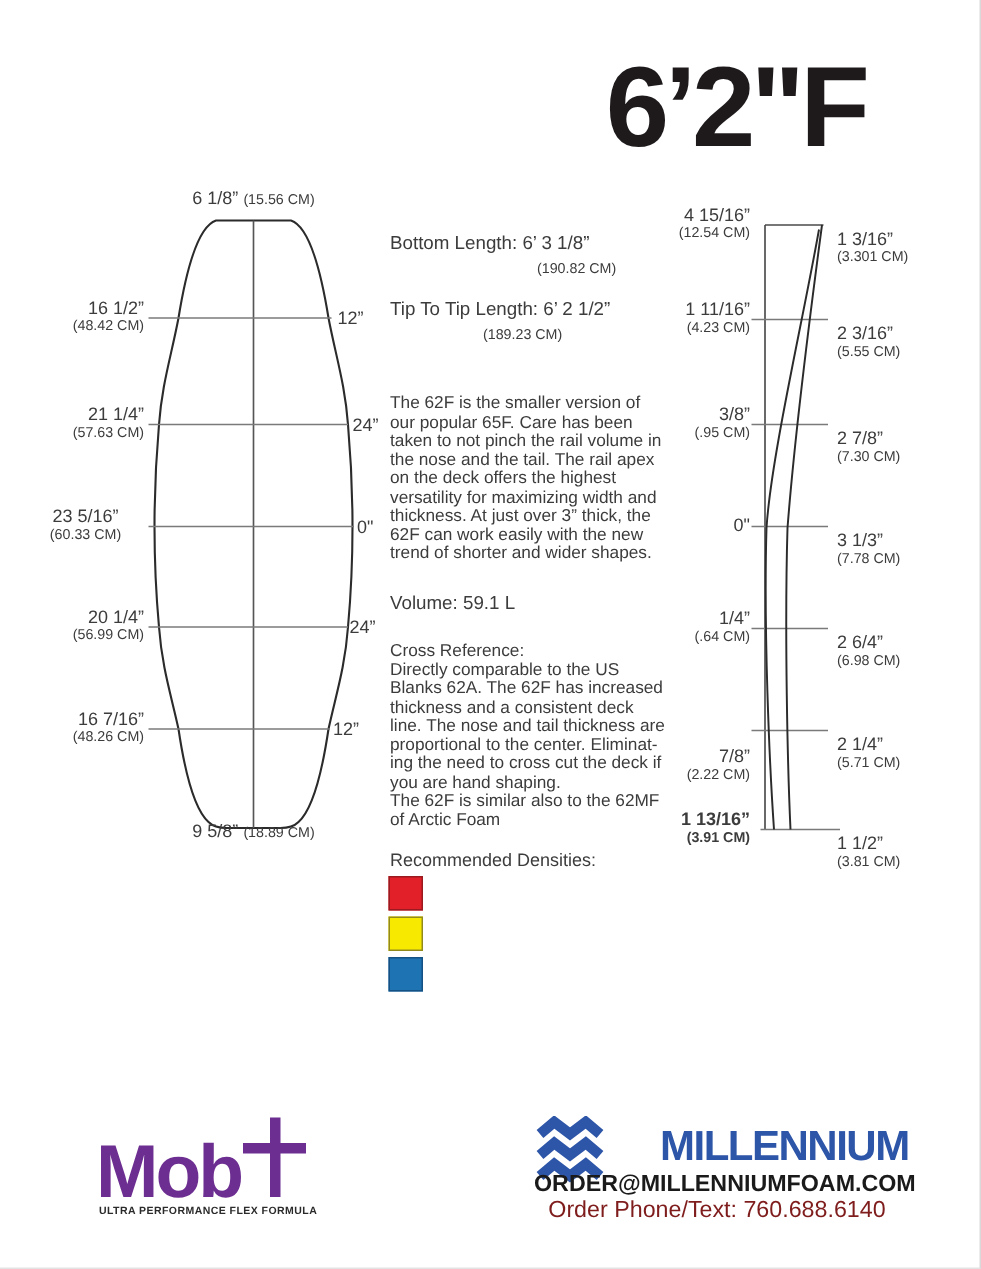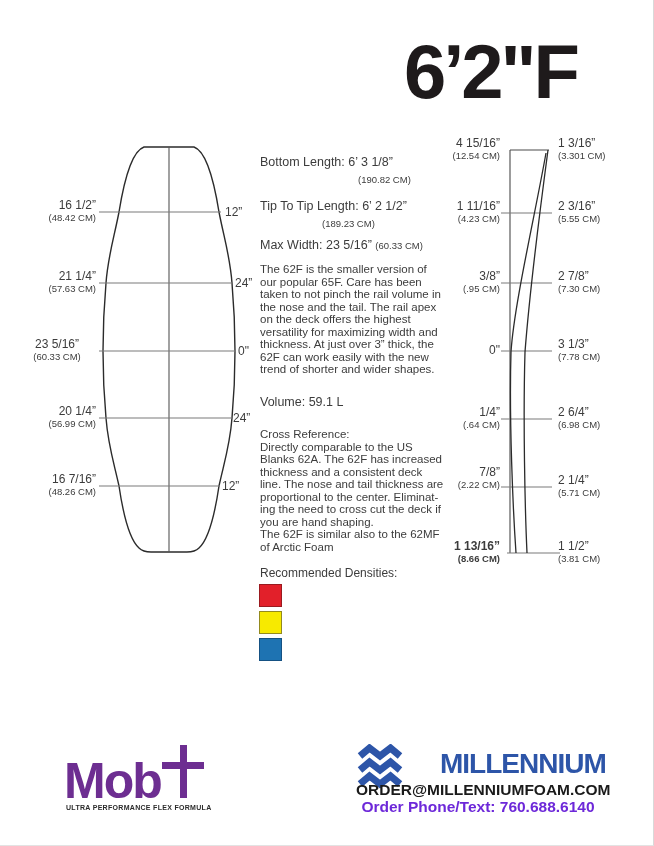--- a/index.html
+++ b/index.html
@@ -12,21 +12,21 @@
   .abs{position:absolute;}
   .page-title{
     top:34px; right:76px; font-size:76px; font-weight:bold; letter-spacing:-3px;
     color:var(--title,#1e1a1b); line-height:1; white-space:nowrap;
   }
   
   .dim{font-size:12px; line-height:13px; color:var(--ink,#3c3c3c); white-space:nowrap;}
   .dim .cm, .cm{font-size:9.5px; line-height:11px; color:var(--ink,#3c3c3c);}
   .dim-left{left:18px; width:78px; text-align:right;}
   .prof-left{left:410px; width:90px; text-align:right;}
-  .prof-right{left:558px; width:90px; text-align:left;}
+  .prof-right{left:558px; width:90px; text-align:left;margin-top:16px;}
   .center-label{left:59px; width:220px; text-align:center;}
   .station-pos{font-size:12px; line-height:14px; white-space:nowrap;}
   
   .spec-line{left:260px; font-size:12.5px; line-height:15px; white-space:nowrap;}
   .spec-cm{font-size:9.5px;}
   .para{left:260px; width:205px; font-size:11.5px; line-height:12.5px; white-space:pre-line;}
   .swatch{left:259px; width:23px; height:23px; border:1px solid; box-sizing:border-box;}
   .swatch-red{background:var(--density-red); border-color:var(--density-red-border);}
   .swatch-yellow{background:var(--density-yellow); border-color:var(--density-yellow-border);}
   .swatch-blue{background:var(--density-blue); border-color:var(--density-blue-border);}
@@ -35,21 +35,21 @@
     line-height:1; color:var(--mob-purple,#6d2e91);}
   .plus-v{left:180px; top:745px; width:7px; height:53px; background:var(--mob-purple,#6d2e91);}
   .plus-h{left:162px; top:762px; width:42px; height:7px; background:var(--mob-purple,#6d2e91);}
   .mob-tagline{left:66px; top:804px; font-size:7px; font-weight:bold; letter-spacing:0.3px;
     color:#2b2b2b; white-space:nowrap;}
   .brand-name{left:404px; top:750px; font-size:28px; font-weight:bold; letter-spacing:-1px;
     line-height:1; color:var(--millennium-blue,#2d55a8); white-space:nowrap;margin-left:36px;}
   .order-email{left:356px; top:781px; width:244px; text-align:center; font-size:15.5px;
     font-weight:bold; color:#1a1a1a; white-space:nowrap;}
   .order-phone{left:356px; top:798px; width:244px; text-align:center; font-size:15.5px;
-    font-weight:bold; color:#6d28d9; white-space:nowrap;}
+    font-weight:normal; color:#7f1d1d; white-space:nowrap;}
   svg{display:block;}
 </style>
 </head>
 <body>
 
 <div class="page">
 
   <div class="abs page-title">6’2"F</div>
 
   <svg class="abs" style="left:60px; top:125px;" width="200" height="450" viewBox="0 0 200 450">
@@ -70,20 +70,28 @@
          C 48 131, 54 113, 59 87
          C 64 56, 72 26, 84 22 Z" fill="none" stroke="#2b2b2b" stroke-width="1.4"></path>
     <line x1="109" y1="22" x2="109" y2="427" stroke="#555" stroke-width="1.1"></line>
     <line x1="39" y1="87" x2="161" y2="87" stroke="#7a7a7a" stroke-width="1.1"></line>
     <line x1="39" y1="158" x2="172" y2="158" stroke="#7a7a7a" stroke-width="1.1"></line>
     <line x1="39" y1="226" x2="176" y2="226" stroke="#7a7a7a" stroke-width="1.1"></line>
     <line x1="39" y1="293" x2="172" y2="293" stroke="#7a7a7a" stroke-width="1.1"></line>
     <line x1="39" y1="361" x2="160" y2="361" stroke="#7a7a7a" stroke-width="1.1"></line>
   </svg>
 
+  <div class="abs center-label dim" style="top:126px;">
+    <span>6 1/8”</span>
+    <span class="cm">(15.56 CM)</span>
+  </div>
+  <div class="abs center-label dim" style="top:548px;">
+    <span>9 5/8”</span>
+    <span class="cm">(18.89 CM)</span>
+  </div>
 
   <div class="abs dim-left dim" style="top:199px;">
     <div>16 1/2”</div>
     <div class="cm">(48.42 CM)</div>
   </div>
   <div class="abs dim-left dim" style="top:270px;">
     <div>21 1/4”</div>
     <div class="cm">(57.63 CM)</div>
   </div>
   <div class="abs dim-left dim" style="top:338px;text-align:center;">
@@ -102,24 +110,20 @@
   <div class="abs station-pos" style="left:225px; top:205px;">12”</div>
   <div class="abs station-pos" style="left:235px; top:276px;">24”</div>
   <div class="abs station-pos" style="left:238px; top:344px;">0"</div>
   <div class="abs station-pos" style="left:233px; top:411px;">24”</div>
   <div class="abs station-pos" style="left:222px; top:479px;">12”</div>
 
   <div class="abs spec-line" style="top:155px;">Bottom Length: 6’ 3 1/8”</div>
   <div class="abs spec-line spec-cm" style="left:358px; top:172px;">(190.82 CM)</div>
   <div class="abs spec-line" style="top:199px;">Tip To Tip Length: 6’ 2 1/2”</div>
   <div class="abs spec-line spec-cm" style="left:322px; top:216px;">(189.23 CM)</div>
-  <div class="abs spec-line" style="top:238px;">
-    <span>Max Width: 23 5/16”</span>
-    <span class="spec-cm">(60.33 CM)</span>
-  </div>
 
   <div class="abs para" style="top:263px;">The 62F is the smaller version of
 our popular 65F. Care has been
 taken to not pinch the rail volume in
 the nose and the tail. The rail apex
 on the deck offers the highest
 versatility for maximizing width and
 thickness. At just over 3” thick, the
 62F can work easily with the new
 trend of shorter and wider shapes.</div>
@@ -165,27 +169,27 @@
     <div>3/8”</div>
     <div class="cm">(.95 CM)</div>
   </div>
   <div class="abs prof-left dim" style="top:344px;">
     <div>0"</div>
   </div>
   <div class="abs prof-left dim" style="top:406px;">
     <div>1/4”</div>
     <div class="cm">(.64 CM)</div>
   </div>
-  <div class="abs prof-left dim" style="top:466px;">
+  <div class="abs prof-left dim" style="top:498px;">
     <div>7/8”</div>
     <div class="cm">(2.22 CM)</div>
   </div>
   <div class="abs prof-left dim" style="top:540px;font-weight:bold;">
     <div>1 13/16”</div>
-    <div class="cm">(8.66 CM)</div>
+    <div class="cm">(3.91 CM)</div>
   </div>
 
   <div class="abs prof-right dim" style="top:137px;">
     <div>1 3/16”</div>
     <div class="cm">(3.301 CM)</div>
   </div>
   <div class="abs prof-right dim" style="top:200px;">
     <div>2 3/16”</div>
     <div class="cm">(5.55 CM)</div>
   </div>

